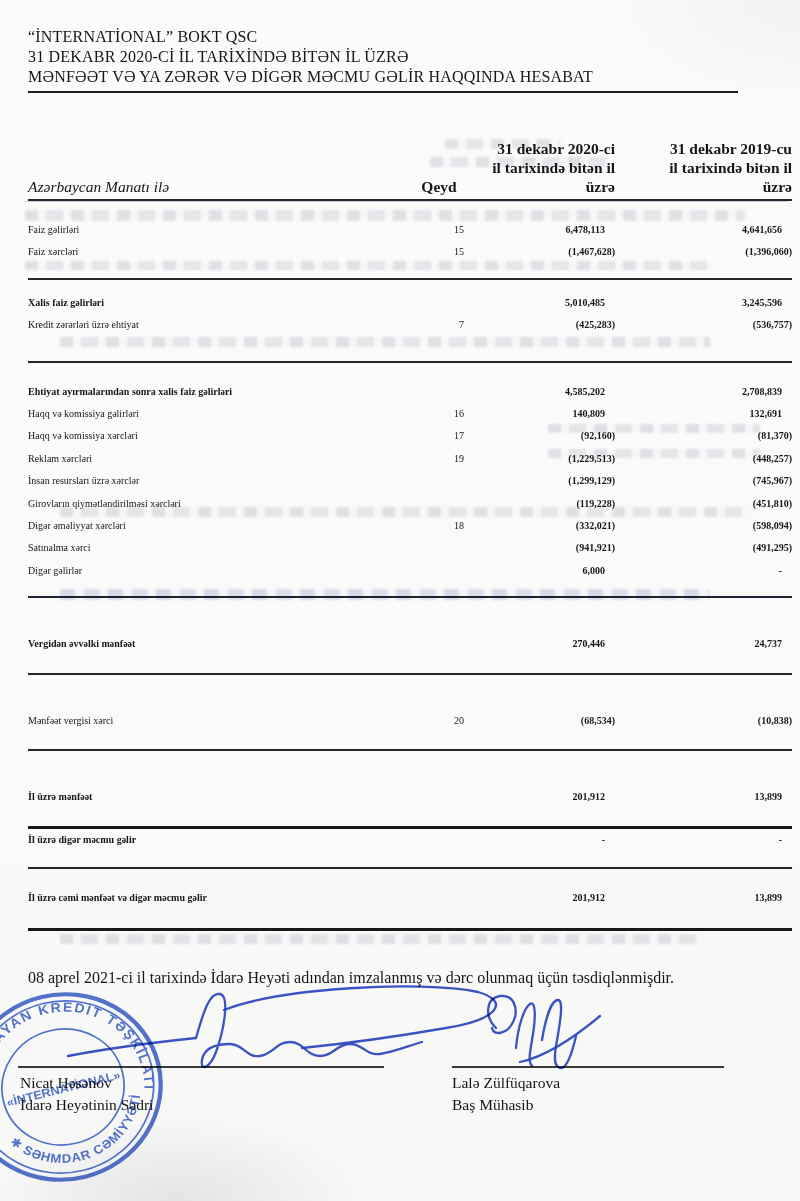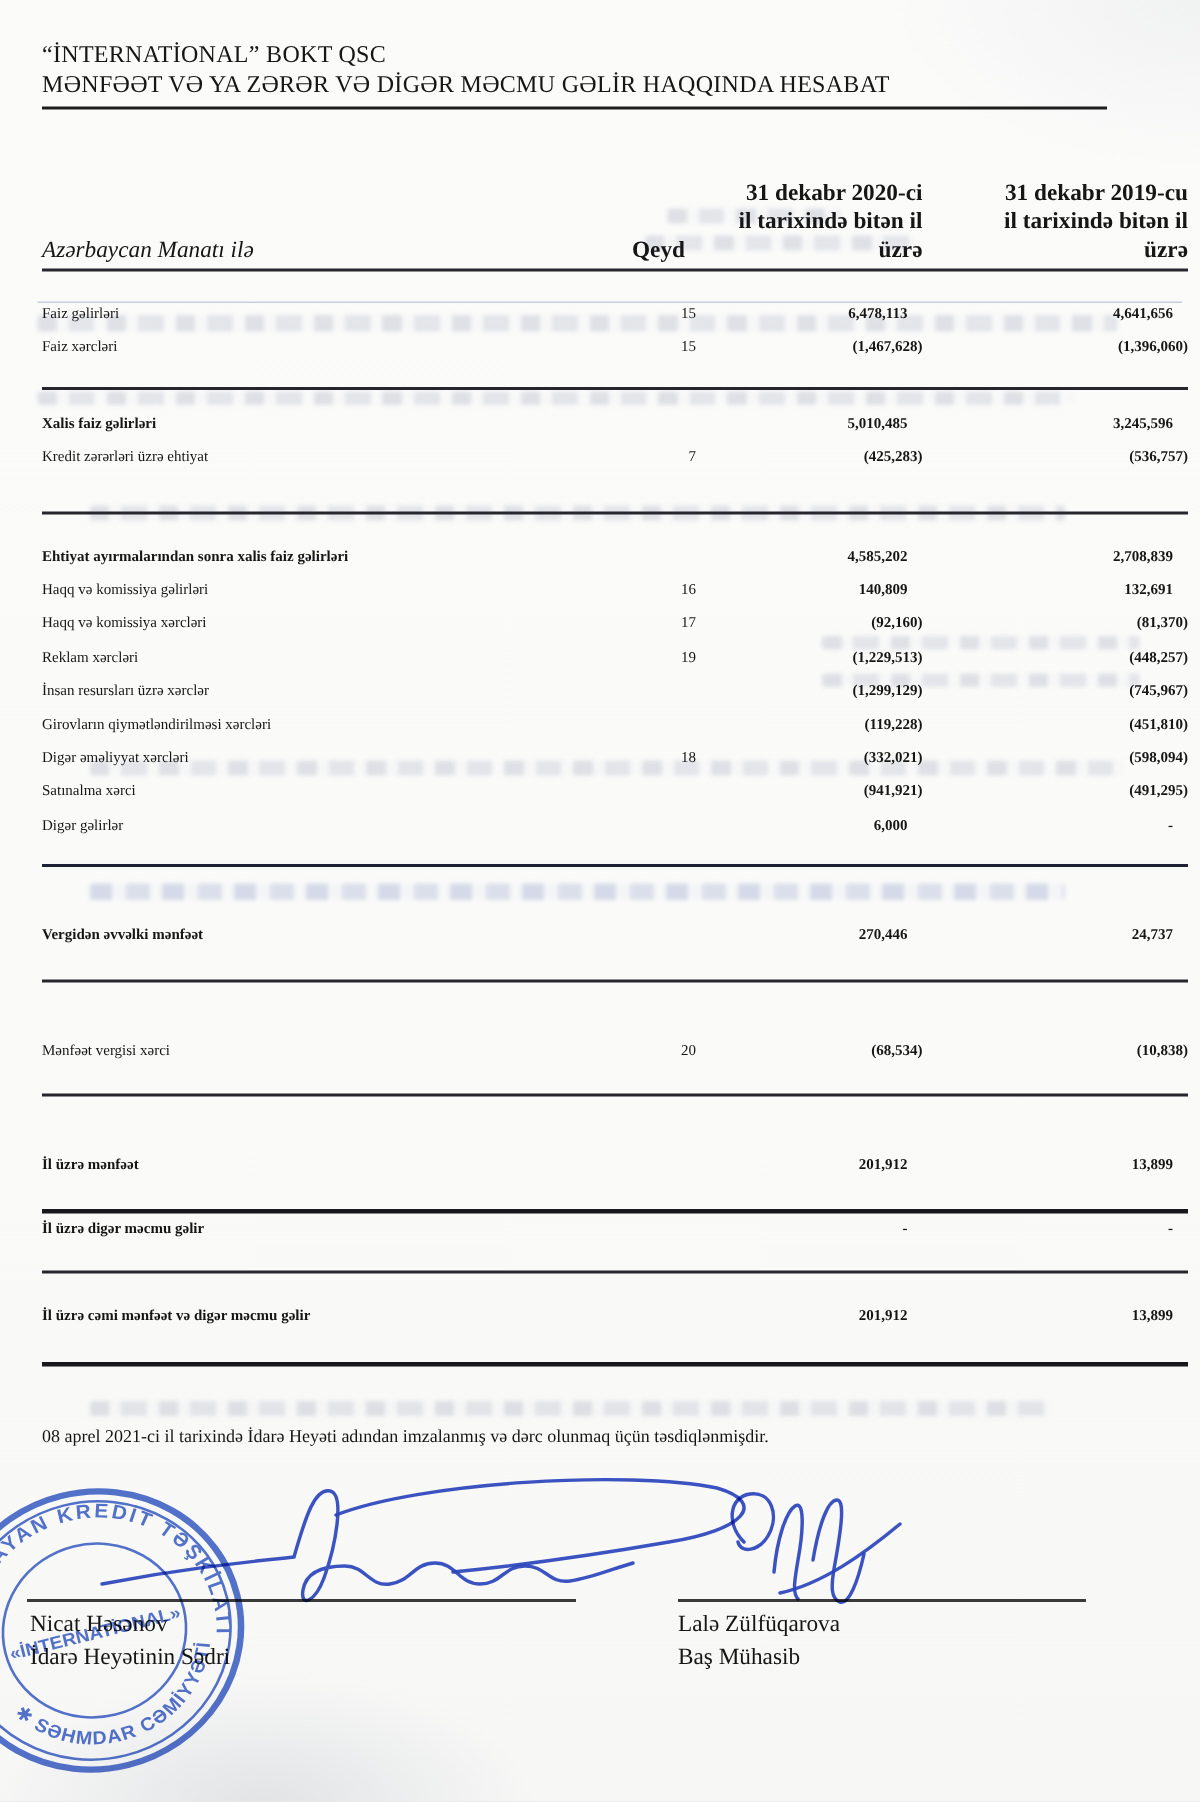--- a/index.html
+++ b/index.html
@@ -37,21 +37,21 @@
   .rule{border:0;background:#26262c;height:2px;}
   .rule.navy{background:#1f2235;}
   .rule.thick{height:3px;background:#17171c;}
   .mt14{margin-top:14px;} .mt24{margin-top:24px;}
   .mt16{margin-top:16px;} .mt18{margin-top:18px;}
   .mt19{margin-top:19px;} .mt20{}
   .mb12{margin-bottom:12px;} .mb18{margin-bottom:18px;}
   .row-gap{margin-top:35px;margin-bottom:17px;}
 
   
-  .approval{margin-top:36px;font-size:12px;line-height:21px;}
+  .approval{margin-top:36px;font-size:16px;line-height:21px;}
   .sig-line{position:absolute;height:2px;background:#3a3a3a;z-index:2;}
   .sig-line.left{left:18px;top:1066px;width:366px;}
   .sig-line.right{left:452px;top:1066px;width:272px;}
   .sig-block{position:absolute;z-index:2;font-size:15.5px;line-height:22px;}
   .sig-block.left{left:20px;top:1072px;}
   .sig-block.right{left:452px;top:1072px;}
 
   
   .ink{position:absolute;z-index:3;mix-blend-mode:multiply;}
   .sig-svg path{fill:none;stroke:#2b47c2;stroke-width:2.3;stroke-linecap:round;opacity:.92;}
@@ -91,20 +91,21 @@
     <div class="smudge" style="left:548px;top:449px;width:212px;height:9px;"></div>
     <div class="smudge" style="left:60px;top:507px;width:690px;height:10px;"></div>
     <div class="smudge blue" style="left:60px;top:589px;width:650px;height:11px;"></div>
     <div class="smudge" style="left:60px;top:934px;width:640px;height:10px;"></div>
   </div>
 
   <div class="content">
 
     <div class="doc-header">
       <div class="title-line">“İNTERNATİONAL” BOKT QSC</div>
+      <div class="title-line">31 DEKABR 2020-Cİ İL TARİXİNDƏ BİTƏN İL ÜZRƏ</div>
       <div class="title-line">MƏNFƏƏT VƏ YA ZƏRƏR VƏ DİGƏR MƏCMU GƏLİR HAQQINDA HESABAT</div>
     </div>
 
     <div class="thead">
       <div class="currency">Azərbaycan Manatı ilə</div>
       <div class="qeyd">Qeyd</div>
       <div class="colhead">
         <div>31 dekabr 2020-ci</div>
         <div>il tarixində bitən il</div>
         <div>üzrə</div>

